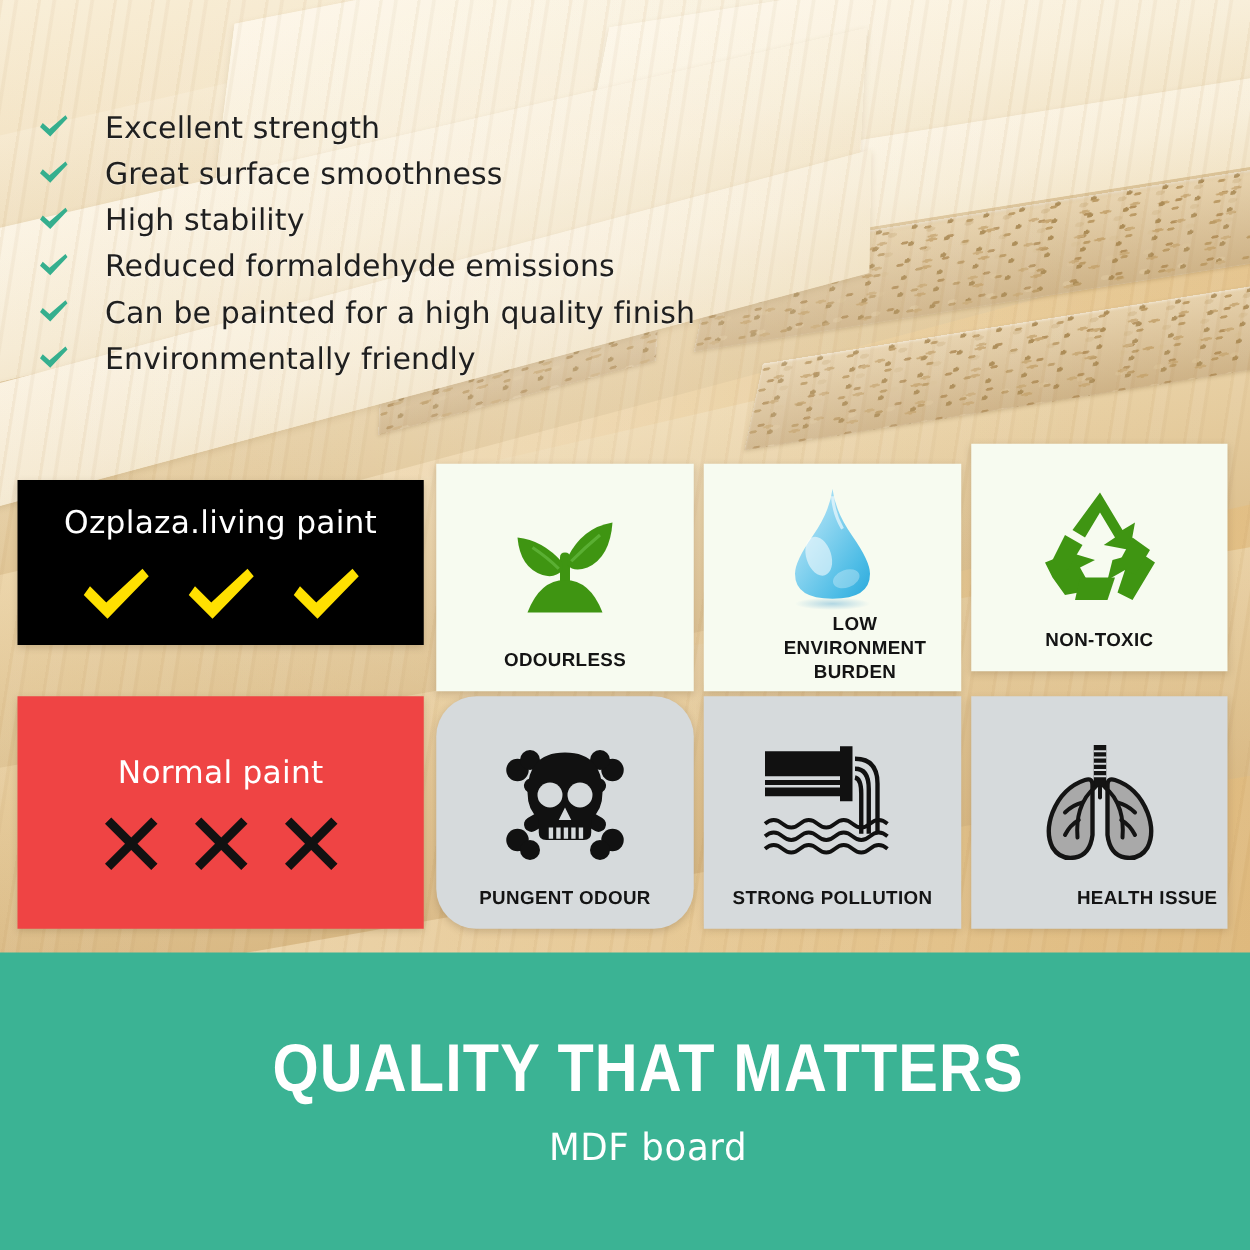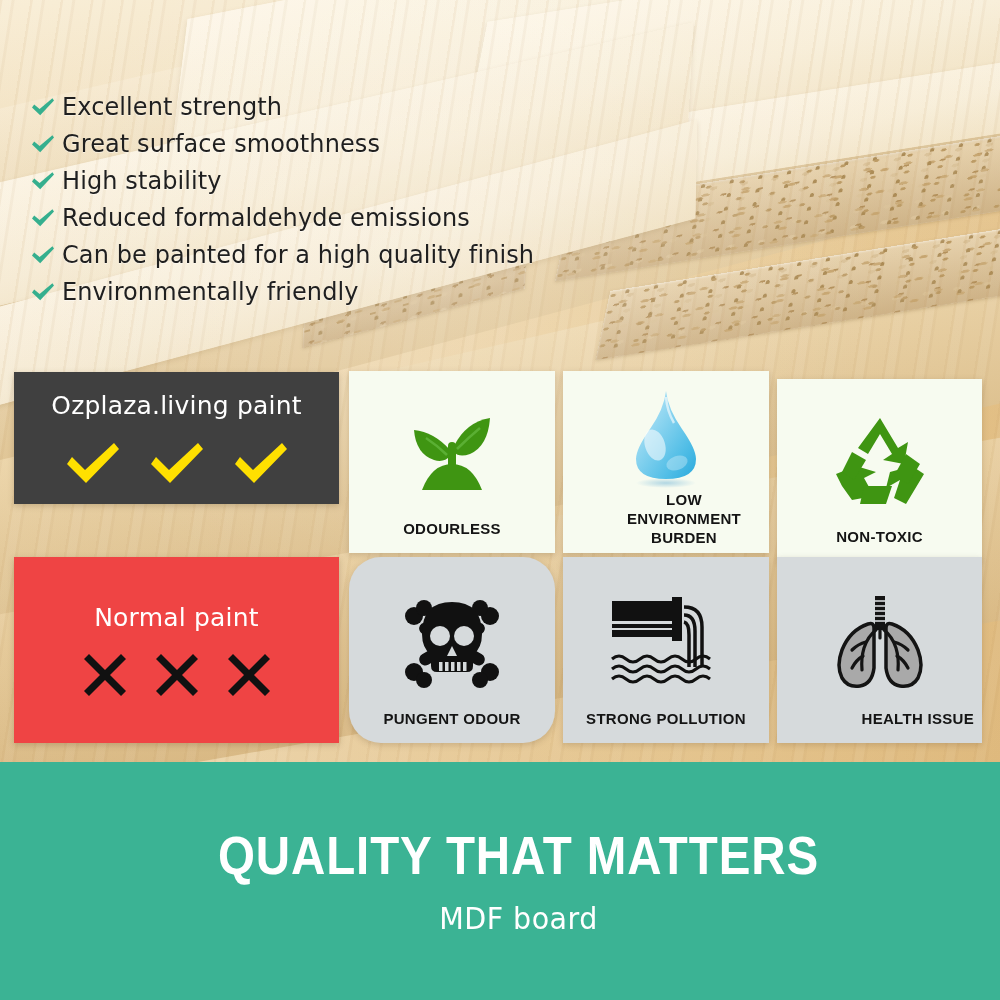--- a/index.html
+++ b/index.html
@@ -93,43 +93,43 @@
     background:radial-gradient(ellipse at 45% 35%, rgba(255,255,255,0.18) 0%, rgba(255,255,255,0) 55%),
                linear-gradient(180deg, rgba(255,255,255,0.05), rgba(190,150,100,0.10));
     pointer-events:none;
   }
 
   
   .features {
     position:absolute; left:30px; top:88px; width:560px;
   }
   .feature-row {
-    display:flex; align-items:center; gap:6px; height:37px;
+    display:flex; align-items:flex-start; gap:28px; height:37px;
   }
   .check-ico { width:26px; height:26px; flex:0 0 26px; display:block; }
   .feature-text {
     font-size:24px; color:#1f1f1f; letter-spacing:0.1px;
     font-family:"DejaVu Sans", sans-serif; font-weight:400;
     text-shadow:0 1px 0 rgba(255,255,255,0.45);
     white-space:nowrap;
   }
 
   
   .grid-area { position:absolute; left:0; top:0; width:1000px; height:765px; }
 
   .panel {
     position:absolute;
     display:flex; flex-direction:column;
     align-items:center; justify-content:center;
     box-shadow:0 2px 6px rgba(90,70,40,0.25);
   }
 
   .panel-good {
-    left:14px; top:372px; width:325px; height:132px;
-    background:#404040;
+    left:14px; top:384px; width:325px; height:132px;
+    background:#000000;
   }
   .panel-bad {
     left:14px; top:557px; width:325px; height:186px;
     background:#ef4444;
   }
   .panel-title {
     color:#ffffff; font-size:25px; font-weight:400;
     font-family:"DejaVu Sans", sans-serif;
     letter-spacing:0.2px; margin-bottom:20px;
   }
@@ -156,21 +156,21 @@
     font-size:15px; font-weight:700; color:#141414;
     font-family:"Liberation Sans", sans-serif;
     letter-spacing:0.3px; text-align:center; line-height:1.25;
     padding:0 8px 14px;
   }
   .card-label.two-line { padding-bottom:8px;margin-left:36px; }
 
   
   .card-c1 { left:349px; top:371px; width:206px; height:182px; }
   .card-c2 { left:563px; top:371px; width:206px; height:182px; }
-  .card-c3 { left:777px; top:379px; width:205px; height:182px; }
+  .card-c3 { left:777px; top:355px; width:205px; height:182px; }
   
   .card-c4 { left:349px; top:557px; width:206px; height:186px;border-radius:32px; }
   .card-c5 { left:563px; top:557px; width:206px; height:186px; }
   .card-c6 { left:777px; top:557px; width:205px; height:186px;align-items:flex-end; }
 
   
   .banner {
     position:absolute; left:0; top:762px; width:1000px; height:238px;
     background:#3bb394;
     display:flex; flex-direction:column;

